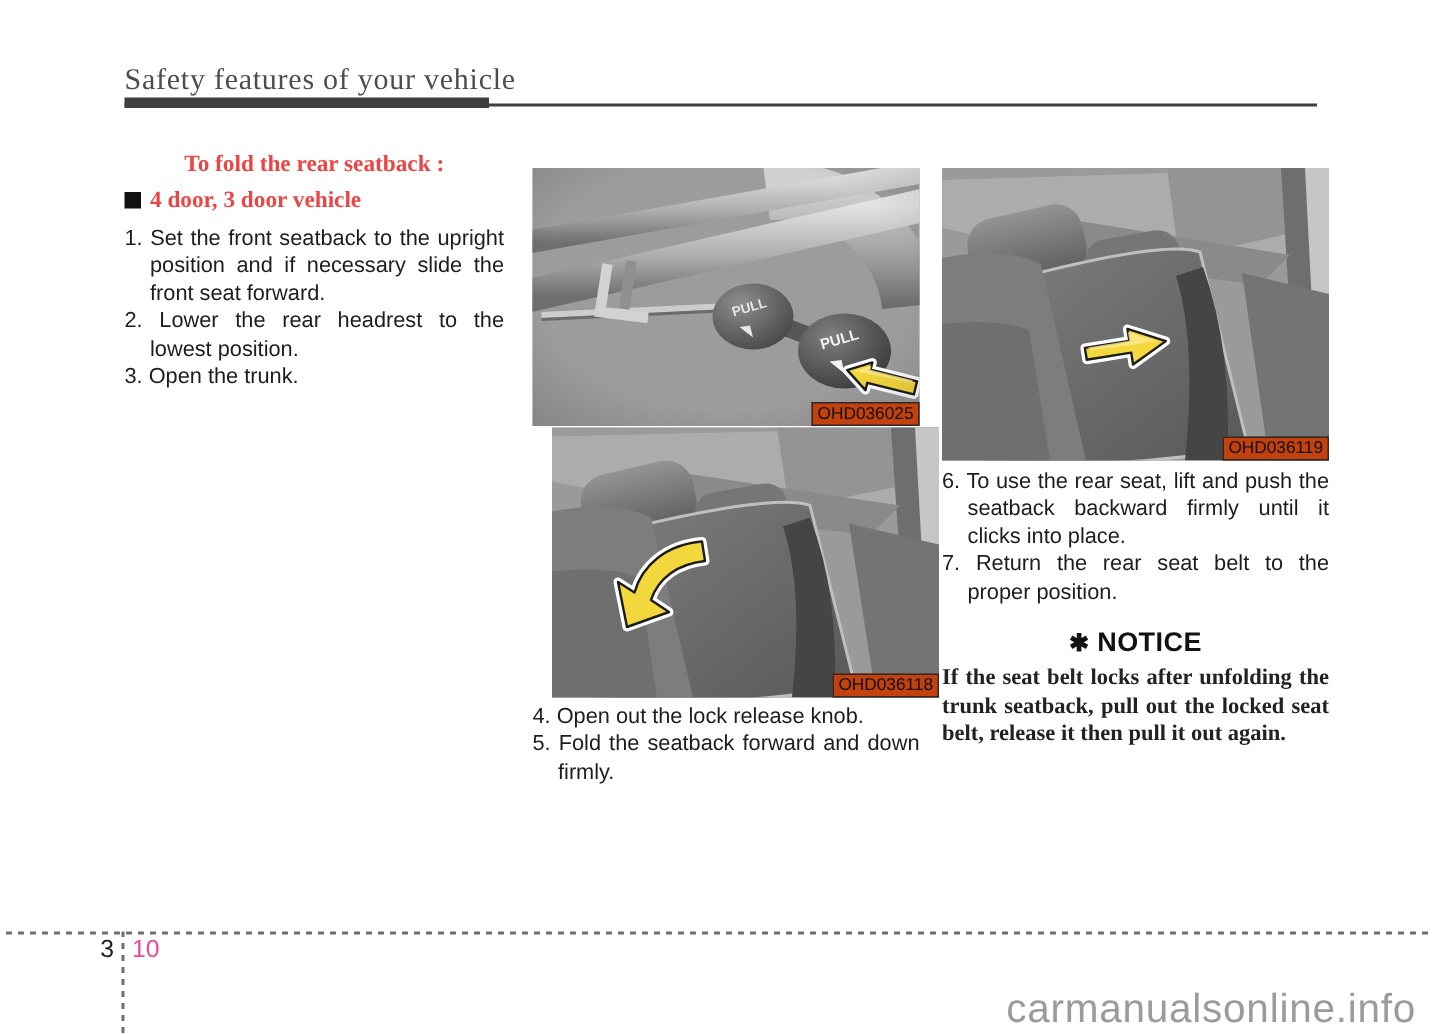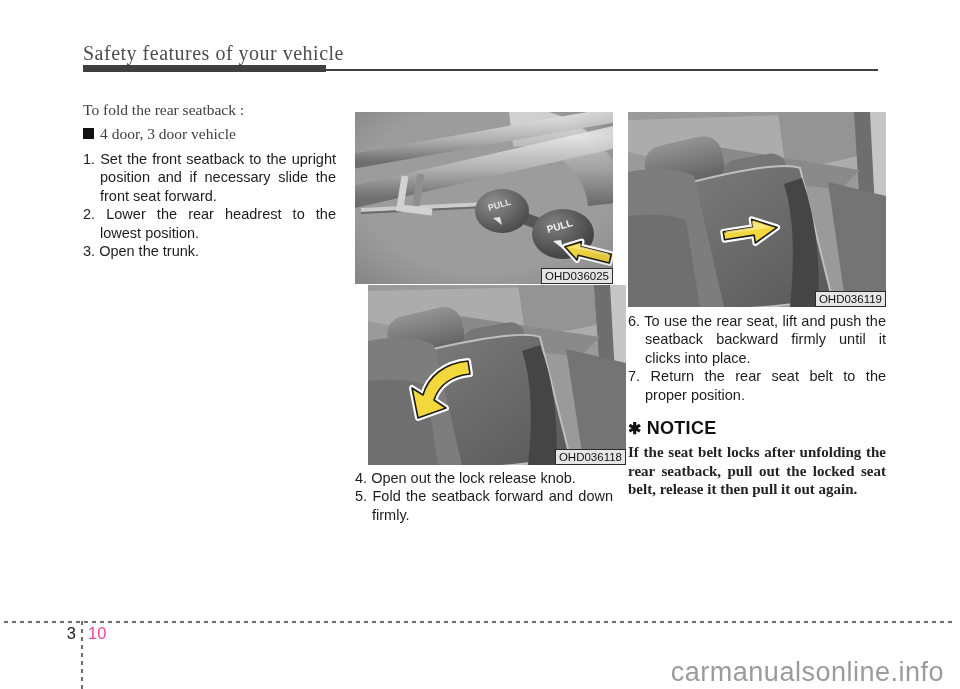--- a/index.html
+++ b/index.html
@@ -15,48 +15,48 @@
   }
   .rule-thin  { position:absolute; left:83px; top:69px; width:795px; height:2px; background:#3f3f3f; }
   .rule-thick { position:absolute; left:83px; top:65px; width:243px; height:7px; background:#3f3f3f; }
 
   
   .col-left  { position:absolute; left:83px;  top:100px; width:253px; }
   .col-mid   { position:absolute; left:355px; top:469px; width:258px; }
   .col-right { position:absolute; left:628px; top:312px; width:258px; }
 
   .h-serif {
-    font-family:"Liberation Serif", serif; font-weight:normal;
-    font-size:15.5px; color:#404040; margin:0 0 5px 0; line-height:19px;
+    font-family:"Liberation Serif", serif; font-weight:bold;
+    font-size:15.5px; color:#ef4444; margin:0 0 5px 0; line-height:19px;text-align:center;
   }
   .h-sub { display:flex; align-items:center; gap:6px; margin:0 0 7px 0; }
   .sq { width:11px; height:11px; background:#111; flex:0 0 auto; }
 
   .step {
     margin:0; text-align:justify; padding-left:17px; text-indent:-17px;
     font-size:14.5px; line-height:18.4px; color:#1d1d1d;
   }
 
   
   .fig { position:absolute; background:#9c9c9c; }
   .fig svg { display:block; }
   .fig1 { left:355px; top:112px; width:258px; height:172px; }
   .fig2 { left:355px; top:285px; width:258px; height:180px;margin-left:13px; }
   .fig3 { left:628px; top:112px; width:258px; height:195px; }
   .fig-caption {
     position:absolute; right:0; bottom:0;
-    background:#e5e5e5; border:1px solid #2a2a2a;
+    background:#c2410c; border:1px solid #2a2a2a;
     font-size:11.5px; line-height:14px; padding:0 3px; color:#111;
     font-family:"Liberation Sans", sans-serif;
   }
 
   
   .notice-head {
     margin:14px 0 4px 0; color:#111;
-    font-size:18px; font-weight:bold; letter-spacing:0.3px;
+    font-size:18px; font-weight:bold; letter-spacing:0.3px;text-align:center;
   }
   .notice-head .ast { font-size:16px; margin-right:5px; }
   .notice-body {
     margin:0; text-align:justify;
     font-family:"Liberation Serif", serif; font-weight:bold;
     font-size:15px; line-height:18.6px; color:#222;
   }
 
   
   .foot-rule {
@@ -210,21 +210,21 @@
     </svg>
     <div class="fig-caption">OHD036119</div>
   </div>
 
   <div class="col-right">
     <p class="step"><span>6.</span> <span>To use the rear seat, lift and push the seatback backward firmly until it clicks into place.</span></p>
     <p class="step"><span>7.</span> <span>Return the rear seat belt to the proper position.</span></p>
     <div class="notice-head">
       <span class="ast">✱</span><span>NOTICE</span>
     </div>
-    <p class="notice-body">If the seat belt locks after unfolding the rear seatback, pull out the locked seat belt, release it then pull it out again.</p>
+    <p class="notice-body">If the seat belt locks after unfolding the trunk seatback, pull out the locked seat belt, release it then pull it out again.</p>
   </div>
 
   <div class="foot-rule"></div>
   <div class="foot-vrule"></div>
   <div class="chapter-num">3</div>
   <div class="page-num">10</div>
   <div class="watermark">carmanualsonline.info</div>
 
 </div>
 

